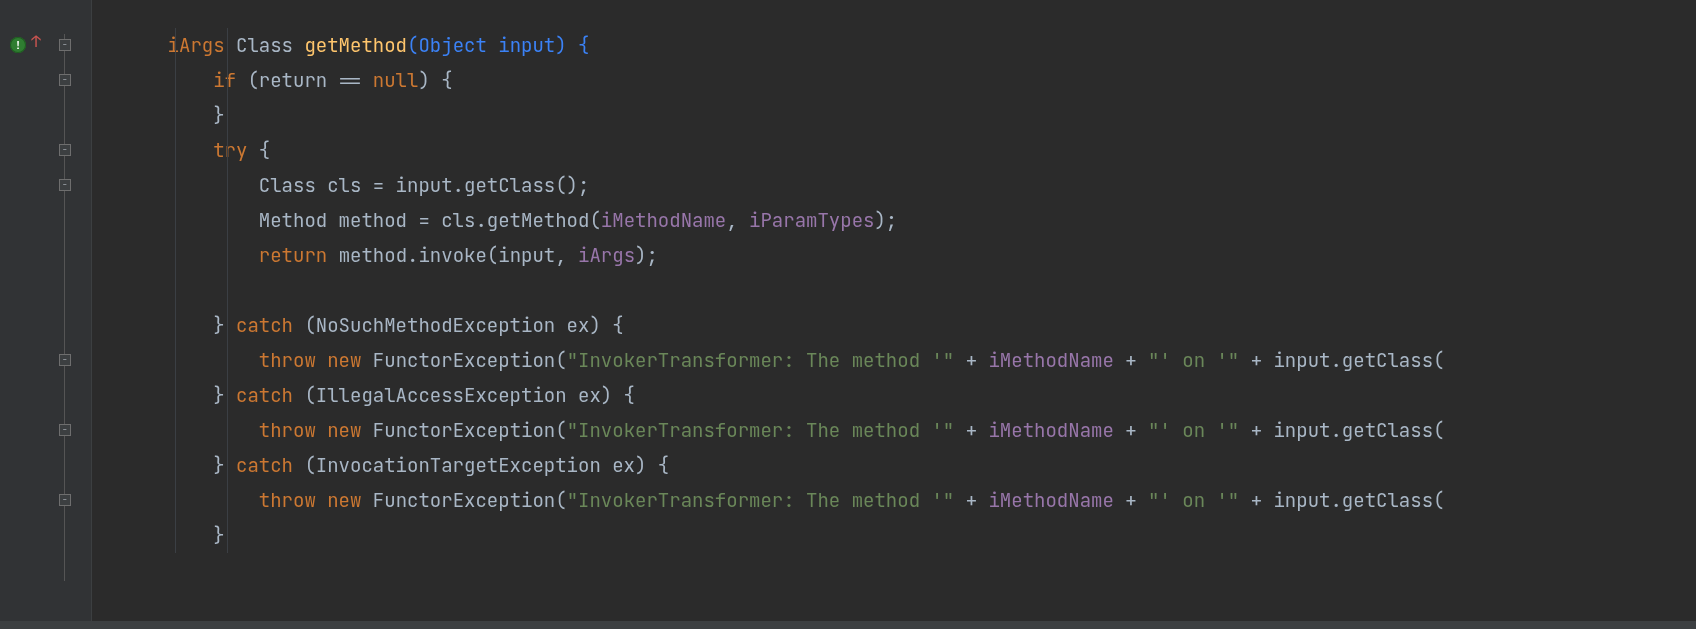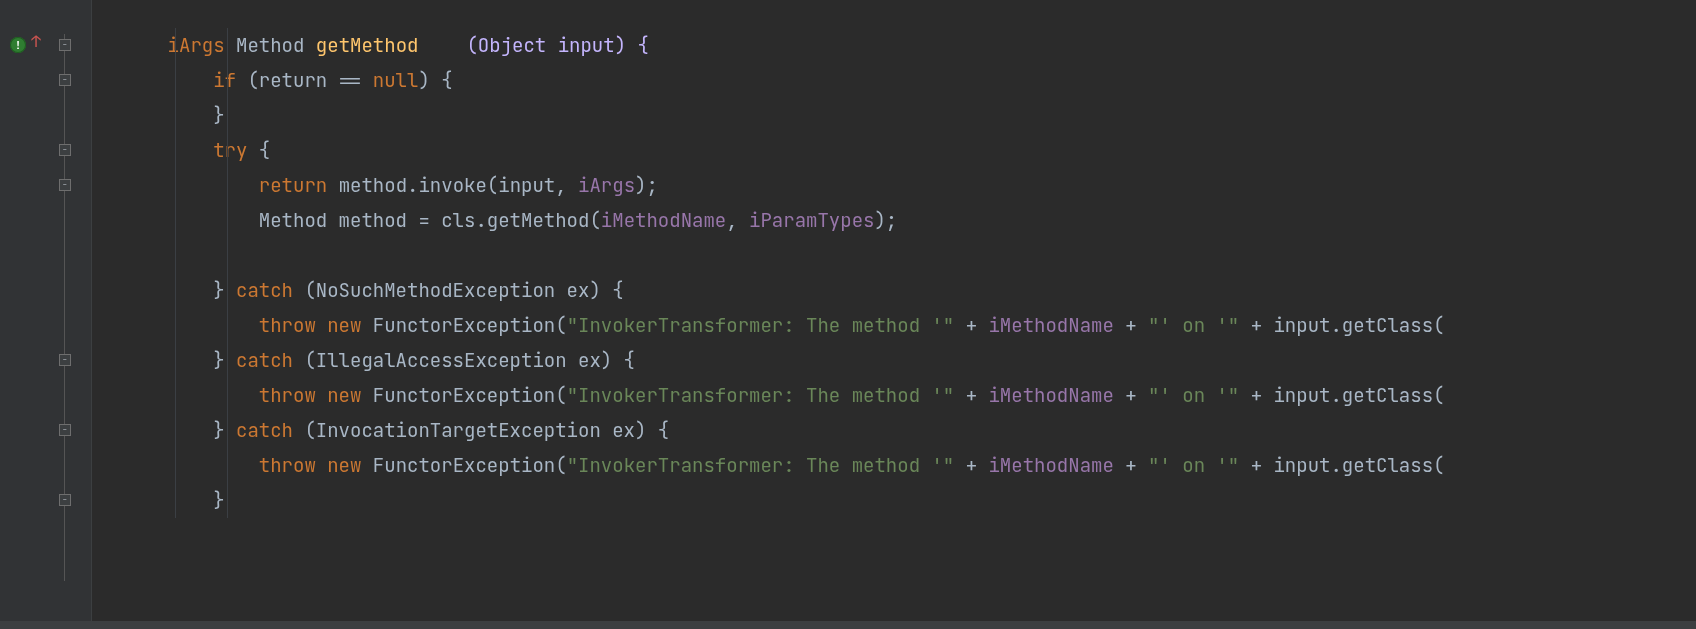--- a/index.html
+++ b/index.html
@@ -89,21 +89,21 @@
   }
   .indent-guide {
     position:absolute;
     top:0; bottom:0;
     width:1px;
     background:#3b3f44;
   }
   .kw { color:#cc7832; }
   .type { color:#a9b7c6; }
   .mname { color:#ffc66d; }
-  .paren { color:#c4b5fd;margin-left:48px; }
+  .paren { color:#3b82f6; }
   .op { color:#a9b7c6; }
   .null { color:#cc7832; }
   .str { color:#6a8759; }
   .field { color:#9876aa; }
   .ident { color:#a9b7c6; }
   .semi { color:#cc7832; }
   .statusbar {
     position:absolute;
     left:0; right:0; bottom:0;
     height:8px;
@@ -126,26 +126,27 @@
         <div class="fold-icon" style="top: 74px;">−</div>
         <div class="fold-icon" style="top: 144px;">−</div>
         <div class="fold-icon" style="top: 179px;">−</div>
         <div class="fold-icon" style="top: 354px;">−</div>
         <div class="fold-icon" style="top: 424px;">−</div>
         <div class="fold-icon" style="top: 494px;">−</div>
       </div>
   </div>
 
   <div class="code-area">
-      <div class="line"><div class="indent-guide" style="left: 83px;"></div><div class="indent-guide" style="left: 135px;"></div><span>    </span><span class="kw">iArgs </span><span class="type">Method </span><span class="mname">getMethod</span><span class="paren">(Object input) {</span></div>
+      <div class="line"><div class="indent-guide" style="left: 83px;"></div><div class="indent-guide" style="left: 135px;"></div><span>    </span><span class="kw">iArgs </span><span class="type">Class </span><span class="mname">getMethod</span><span class="paren">(Object input) {</span></div>
       <div class="line"><div class="indent-guide" style="left: 83px;"></div><div class="indent-guide" style="left: 135px;"></div><span>        </span><span class="kw">if </span><span class="op">(return == </span><span class="null">null</span><span class="op">) {</span></div>
       <div class="line"><div class="indent-guide" style="left: 83px;"></div><div class="indent-guide" style="left: 135px;"></div><span>        </span><span class="op">}</span></div>
       <div class="line"><div class="indent-guide" style="left: 83px;"></div><div class="indent-guide" style="left: 135px;"></div><span>        </span><span class="kw">try </span><span class="op">{</span></div>
+      <div class="line"><div class="indent-guide" style="left: 83px;"></div><div class="indent-guide" style="left: 135px;"></div><span>            </span><span class="ident">Class cls = input.getClass();</span></div>
+      <div class="line"><div class="indent-guide" style="left: 83px;"></div><div class="indent-guide" style="left: 135px;"></div><span>            </span><span class="ident">Method method = cls.getMethod(</span><span class="field">iMethodName</span><span class="ident">, </span><span class="field">iParamTypes</span><span class="ident">);</span></div>
       <div class="line"><div class="indent-guide" style="left: 83px;"></div><div class="indent-guide" style="left: 135px;"></div><span>            </span><span class="kw">return </span><span class="ident">method.invoke(input, </span><span class="field">iArgs</span><span class="ident">);</span></div>
-      <div class="line"><div class="indent-guide" style="left: 83px;"></div><div class="indent-guide" style="left: 135px;"></div><span>            </span><span class="ident">Method method = cls.getMethod(</span><span class="field">iMethodName</span><span class="ident">, </span><span class="field">iParamTypes</span><span class="ident">);</span></div>
       <div class="line"><div class="indent-guide" style="left: 83px;"></div><div class="indent-guide" style="left: 135px;"></div><span></span></div>
       <div class="line"><div class="indent-guide" style="left: 83px;"></div><div class="indent-guide" style="left: 135px;"></div><span>        </span><span class="op">} </span><span class="kw">catch </span><span class="ident">(NoSuchMethodException ex) {</span></div>
       <div class="line"><div class="indent-guide" style="left: 83px;"></div><div class="indent-guide" style="left: 135px;"></div><span>            </span><span class="kw">throw new </span><span class="ident">FunctorException(</span><span class="str">"InvokerTransformer: The method '"</span><span class="op"> + </span><span class="field">iMethodName</span><span class="op"> + </span><span class="str">"' on '"</span><span class="ident"> + input.getClass(</span></div>
       <div class="line"><div class="indent-guide" style="left: 83px;"></div><div class="indent-guide" style="left: 135px;"></div><span>        </span><span class="op">} </span><span class="kw">catch </span><span class="ident">(IllegalAccessException ex) {</span></div>
       <div class="line"><div class="indent-guide" style="left: 83px;"></div><div class="indent-guide" style="left: 135px;"></div><span>            </span><span class="kw">throw new </span><span class="ident">FunctorException(</span><span class="str">"InvokerTransformer: The method '"</span><span class="op"> + </span><span class="field">iMethodName</span><span class="op"> + </span><span class="str">"' on '"</span><span class="ident"> + input.getClass(</span></div>
       <div class="line"><div class="indent-guide" style="left: 83px;"></div><div class="indent-guide" style="left: 135px;"></div><span>        </span><span class="op">} </span><span class="kw">catch </span><span class="ident">(InvocationTargetException ex) {</span></div>
       <div class="line"><div class="indent-guide" style="left: 83px;"></div><div class="indent-guide" style="left: 135px;"></div><span>            </span><span class="kw">throw new </span><span class="ident">FunctorException(</span><span class="str">"InvokerTransformer: The method '"</span><span class="op"> + </span><span class="field">iMethodName</span><span class="op"> + </span><span class="str">"' on '"</span><span class="ident"> + input.getClass(</span></div>
       <div class="line"><div class="indent-guide" style="left: 83px;"></div><div class="indent-guide" style="left: 135px;"></div><span>        </span><span class="op">}</span></div>
     </div>
 

